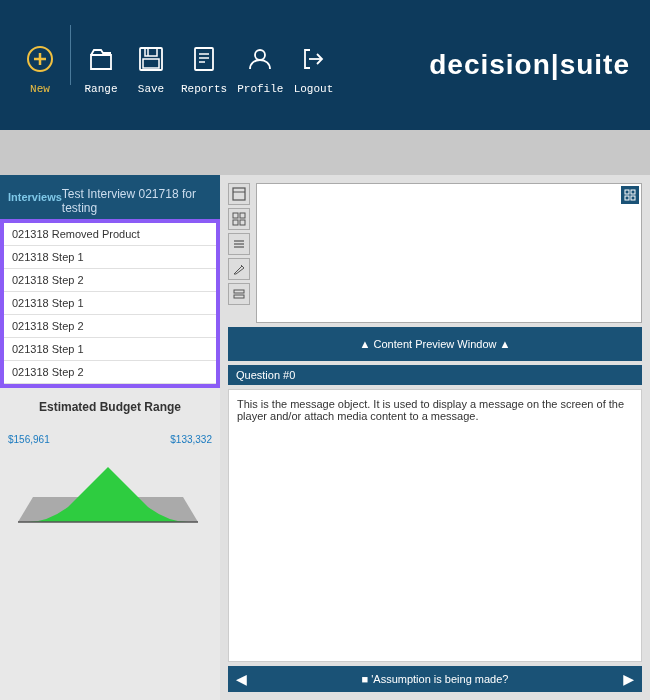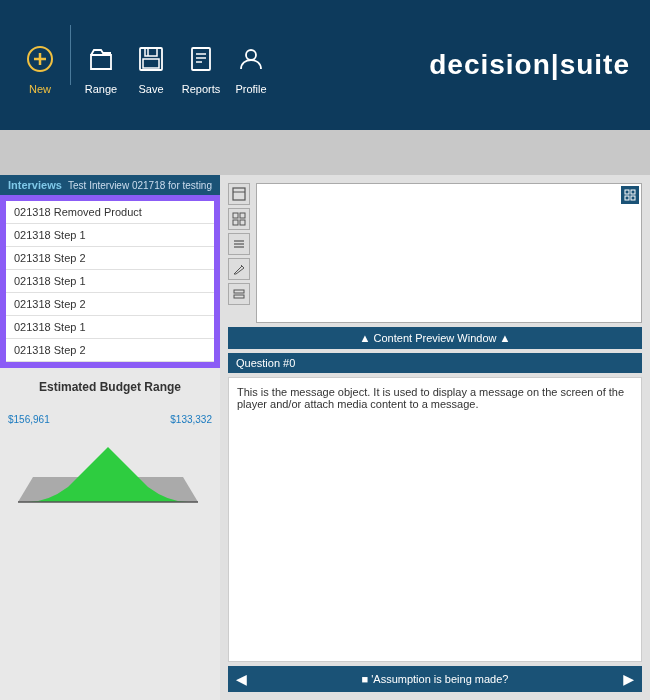--- a/index.html
+++ b/index.html
@@ -21,20 +21,21 @@
       align-items: center;
       justify-content: space-between;
       padding: 0 20px;
     }
 
     .toolbar {
       display: flex;
       align-items: flex-end;
       gap: 10px;
       padding-bottom: 10px;
+      font-family: Liberation Mono, monospace;
     }
 
     .toolbar-item {
       display: flex;
       flex-direction: column;
       align-items: center;
       gap: 4px;
       cursor: pointer;
       color: #fff;
       min-width: 40px;
@@ -107,27 +108,28 @@
       align-items: center;
     }
 
     .interviews-header .title {
       color: #7fc8e8;
       font-weight: bold;
       font-size: 11px;
     }
 
     .interviews-header .test-label {
-      font-size: 10px;
+      font-size: 12px;
       color: #cde;
+      margin-top: 8px;
     }
 
     .interview-list {
       background: #fff;
-      border: 6px solid #8b5cf6;
+      border: 4px solid #8b5cf6;
     }
 
     .interview-item {
       padding: 5px 8px;
       border-bottom: 1px solid #e0e0e0;
       color: #333;
       font-size: 11px;
       cursor: pointer;
     }
 
@@ -211,21 +213,21 @@
       align-items: center;
       justify-content: center;
       cursor: pointer;
       color: #fff;
       font-size: 10px;
     }
 
     .content-preview-bar {
       background: #1a5276;
       color: #fff;
-      padding: 5px 10px;
+      padding: 11px 10px;
       font-size: 11px;
       text-align: center;
     }
 
     .question-header {
       background: #1a5276;
       color: #fff;
       padding: 4px 8px;
       font-size: 11px;
     }
@@ -324,20 +326,30 @@
     <div class="toolbar-item">
       <div class="icon-wrap">
         <svg class="icon-svg" viewBox="0 0 28 28" fill="none">
           <circle cx="14" cy="10" r="5" stroke="#fff" stroke-width="1.8" fill="none"></circle>
           <path d="M4 24c0-5.5 4.5-9 10-9s10 3.5 10 9" stroke="#fff" stroke-width="1.8" fill="none"></path>
         </svg>
       </div>
       <span class="label">Profile</span>
     </div>
 
+    <div class="toolbar-item">
+      <div class="icon-wrap">
+        <svg class="icon-svg" viewBox="0 0 28 28" fill="none">
+          <path d="M11 5H6v18h5" stroke="#fff" stroke-width="1.8" fill="none"></path>
+          <path d="M18 9l5 5-5 5" stroke="#fff" stroke-width="1.8" fill="none"></path>
+          <line x1="10" y1="14" x2="23" y2="14" stroke="#fff" stroke-width="1.8"></line>
+        </svg>
+      </div>
+      <span class="label">Logout</span>
+    </div>
   </div>
 
   <div class="brand-logo">
     <span>decision|suite</span>
   </div>
 </div>
 
 <div class="sub-header"></div>
 
 <div class="main-content">

